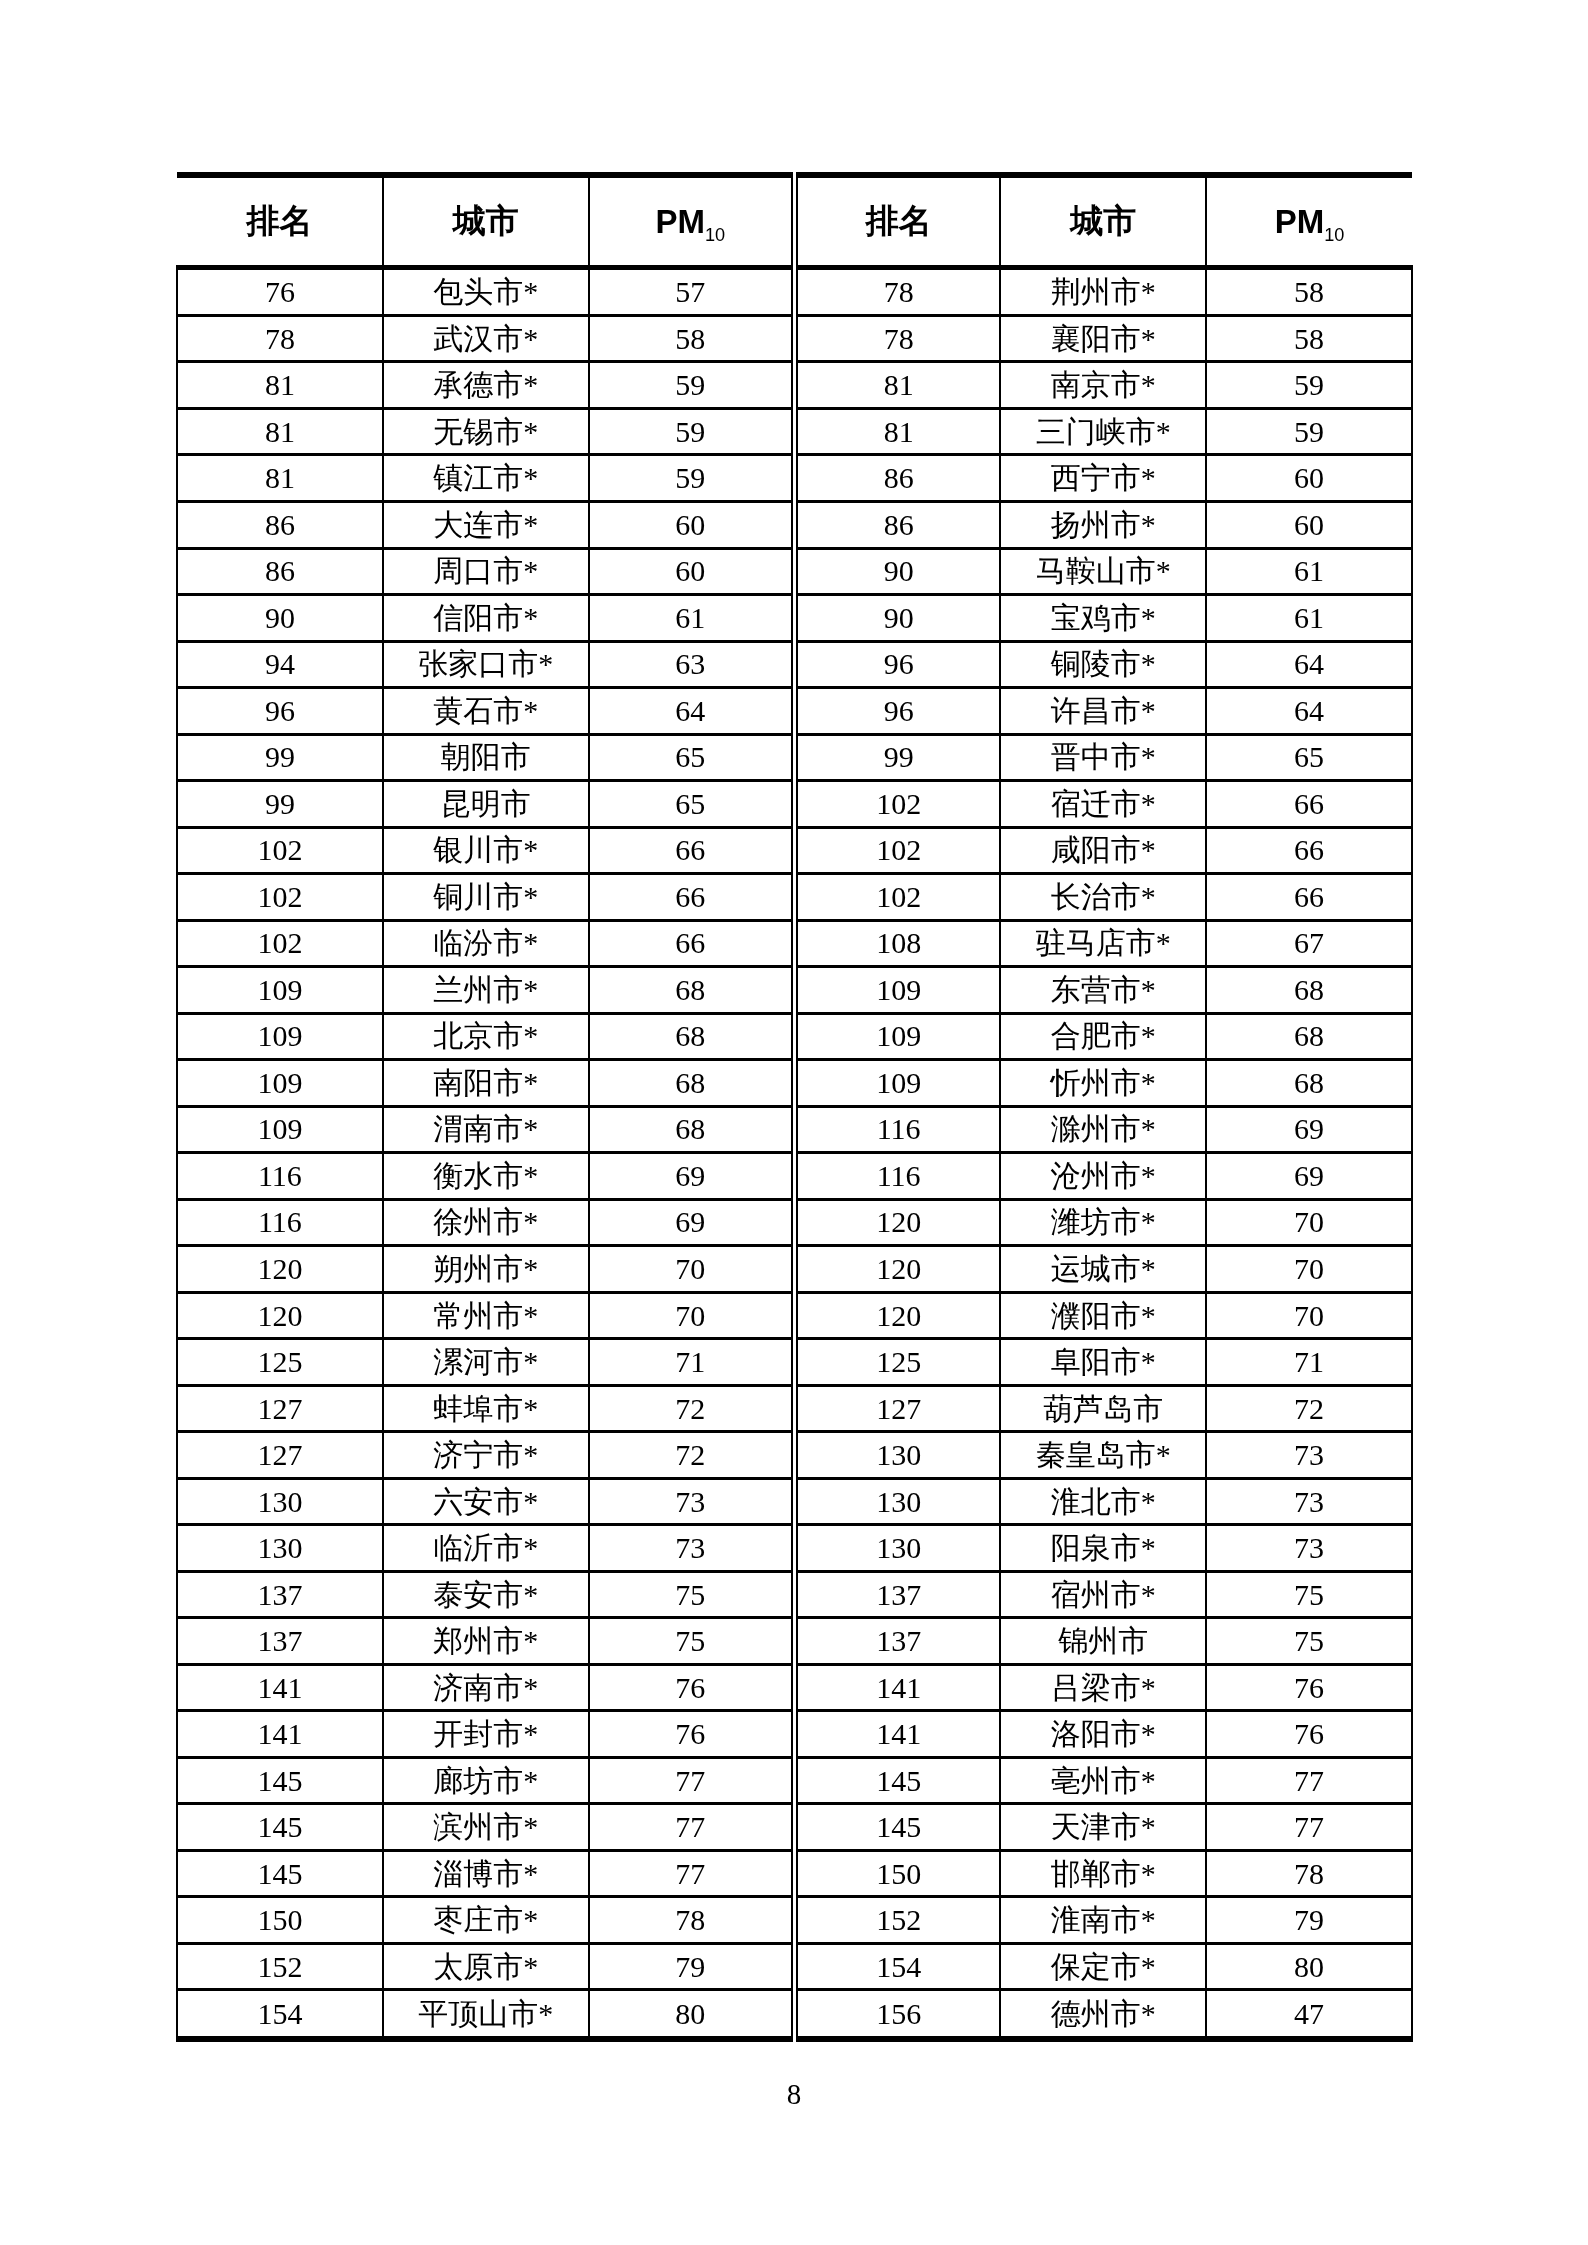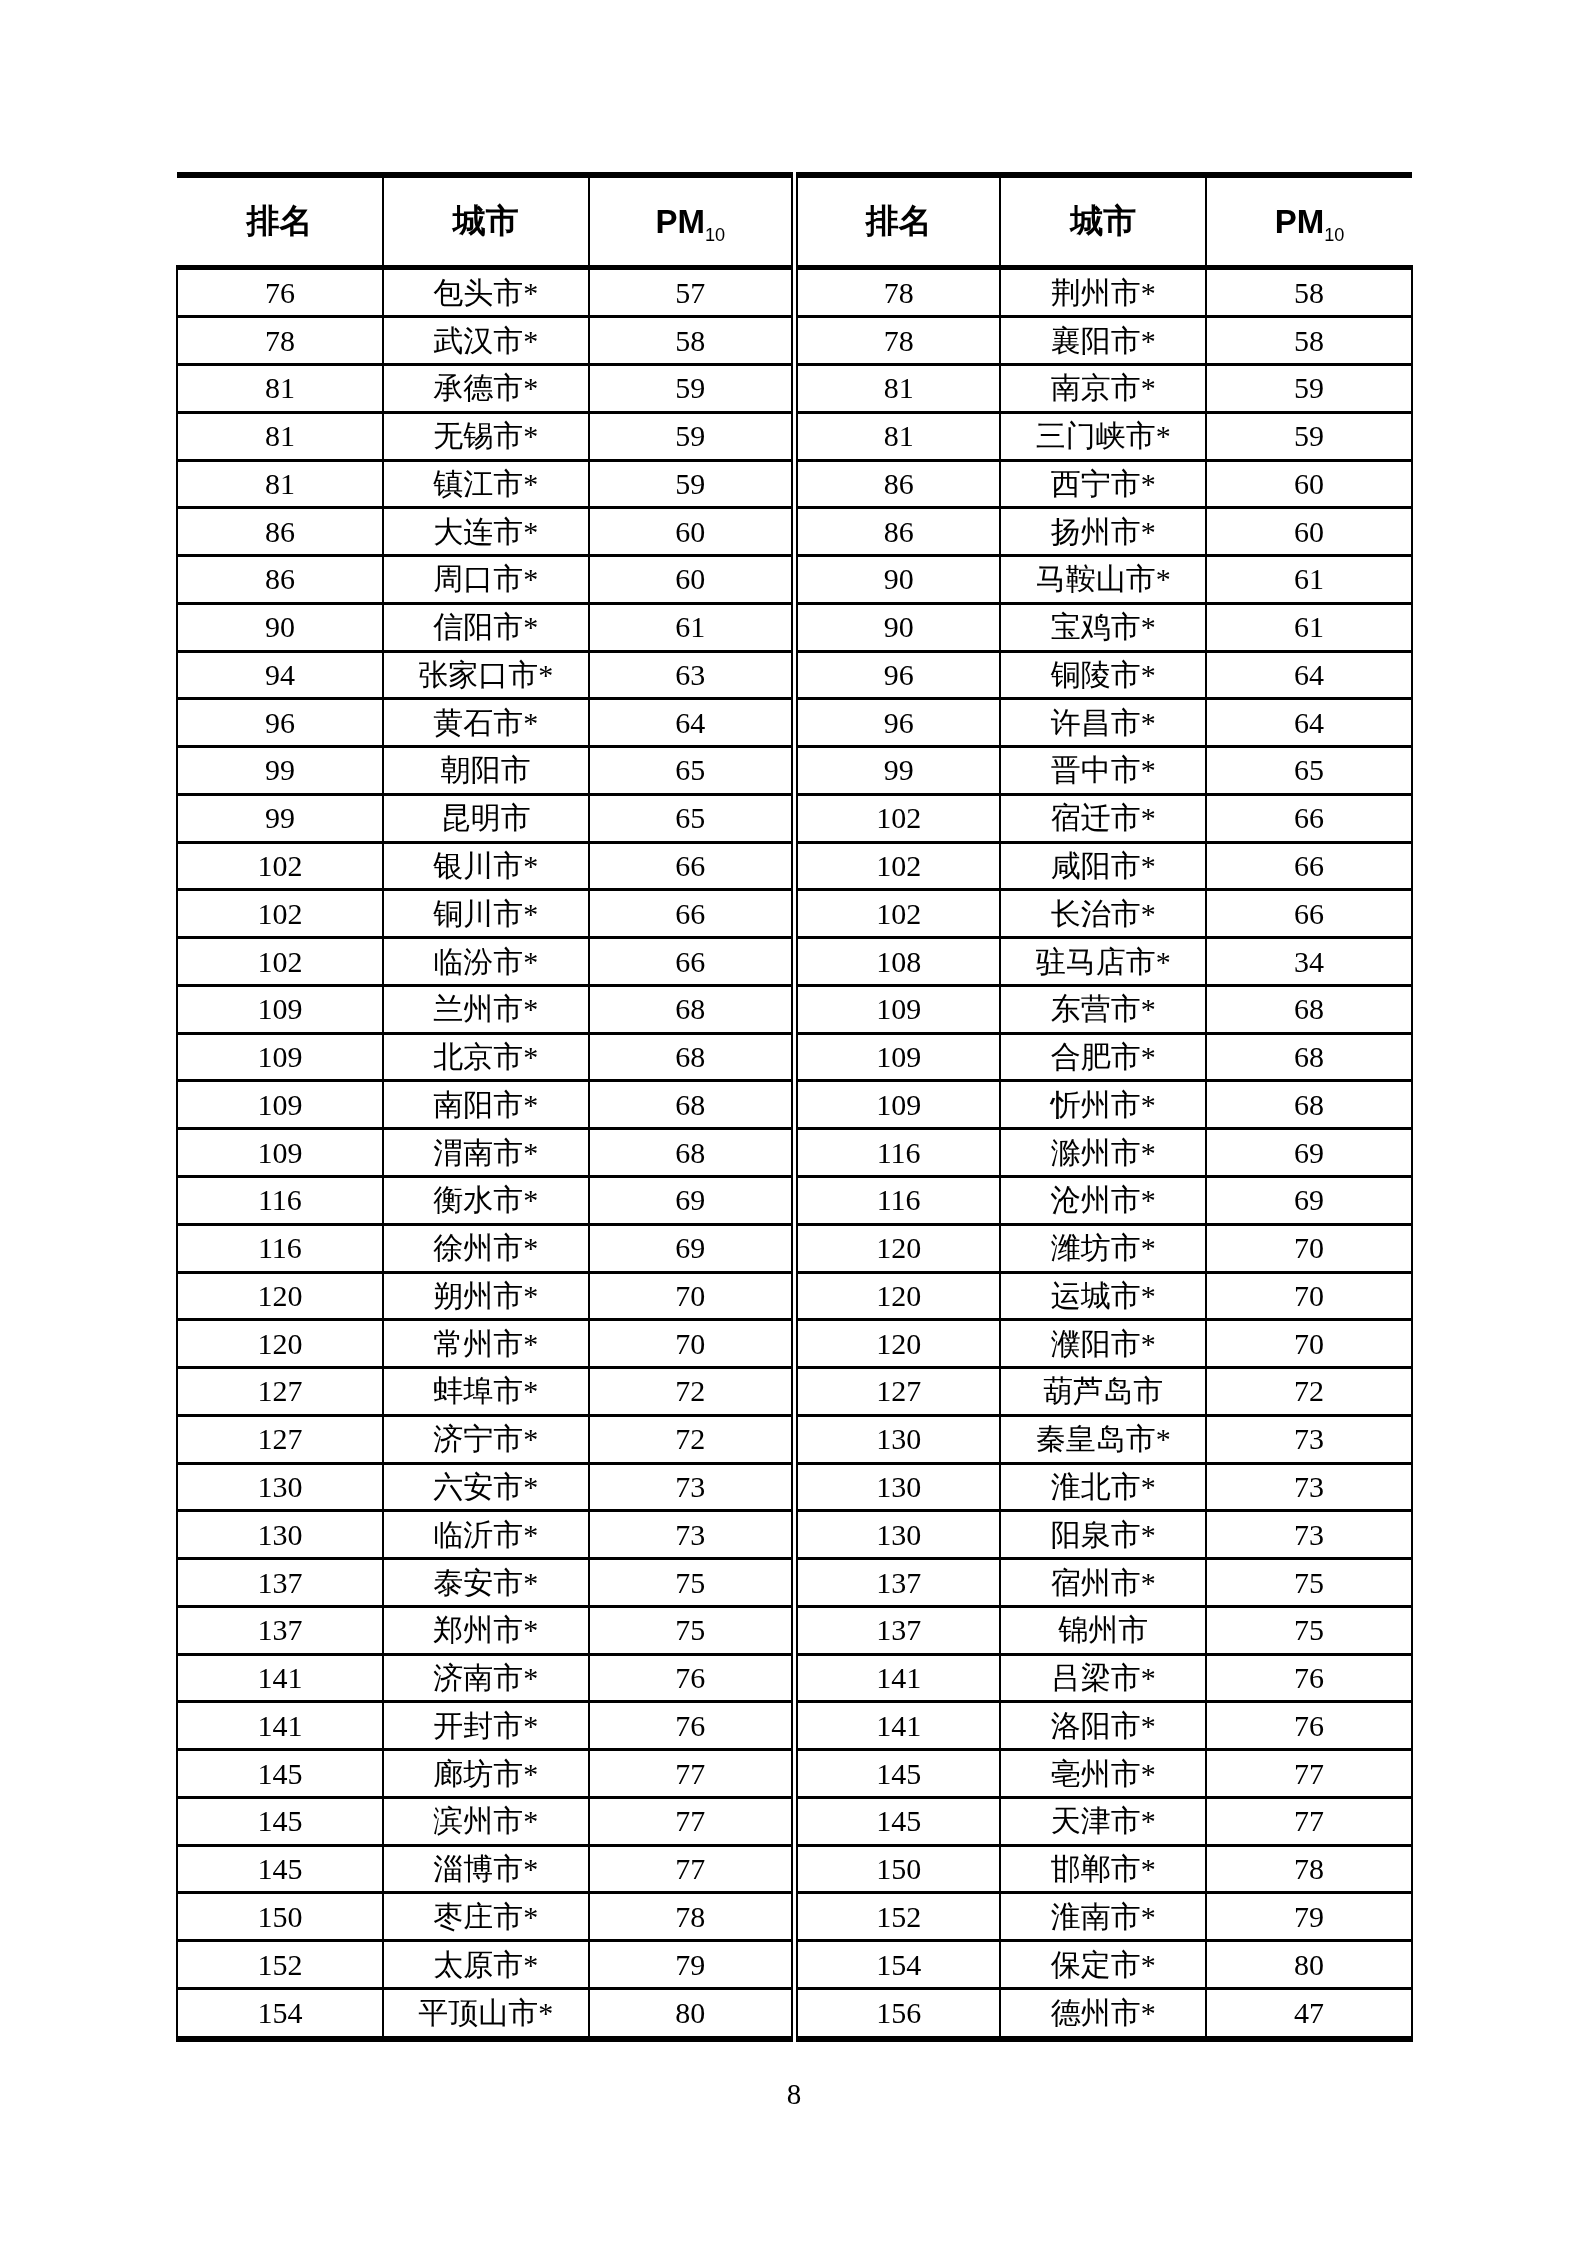--- a/index.html
+++ b/index.html
@@ -218,21 +218,21 @@
           <td>102</td>
           <td>长治市*</td>
           <td>66</td>
         </tr>
         <tr>
           <td>102</td>
           <td>临汾市*</td>
           <td>66</td>
           <td>108</td>
           <td>驻马店市*</td>
-          <td>34</td>
+          <td>67</td>
         </tr>
         <tr>
           <td>109</td>
           <td>兰州市*</td>
           <td>68</td>
           <td>109</td>
           <td>东营市*</td>
           <td>68</td>
         </tr>
         <tr>
@@ -285,20 +285,28 @@
         </tr>
         <tr>
           <td>120</td>
           <td>常州市*</td>
           <td>70</td>
           <td>120</td>
           <td>濮阳市*</td>
           <td>70</td>
         </tr>
         <tr>
+          <td>125</td>
+          <td>漯河市*</td>
+          <td>71</td>
+          <td>125</td>
+          <td>阜阳市*</td>
+          <td>71</td>
+        </tr>
+        <tr>
           <td>127</td>
           <td>蚌埠市*</td>
           <td>72</td>
           <td>127</td>
           <td>葫芦岛市</td>
           <td>72</td>
         </tr>
         <tr>
           <td>127</td>
           <td>济宁市*</td>

